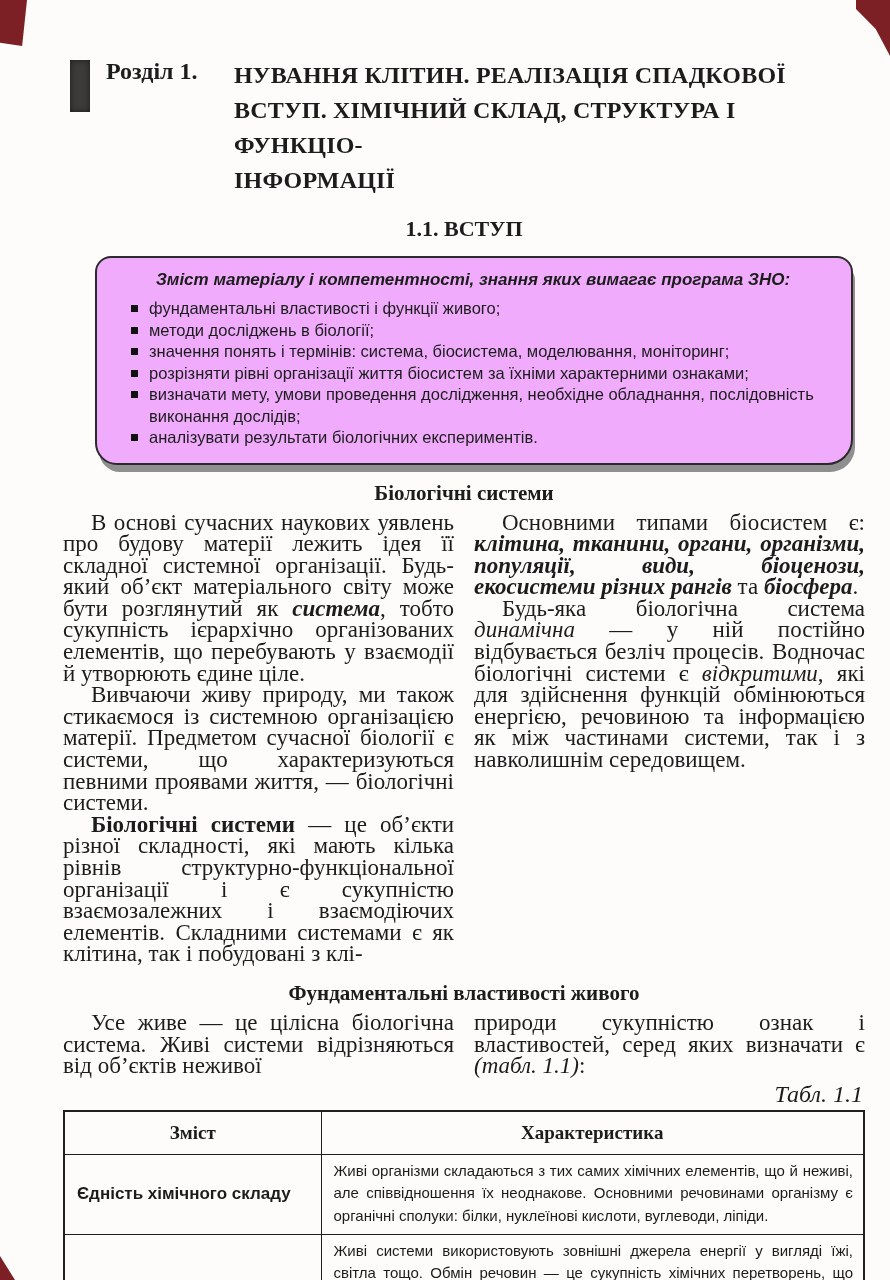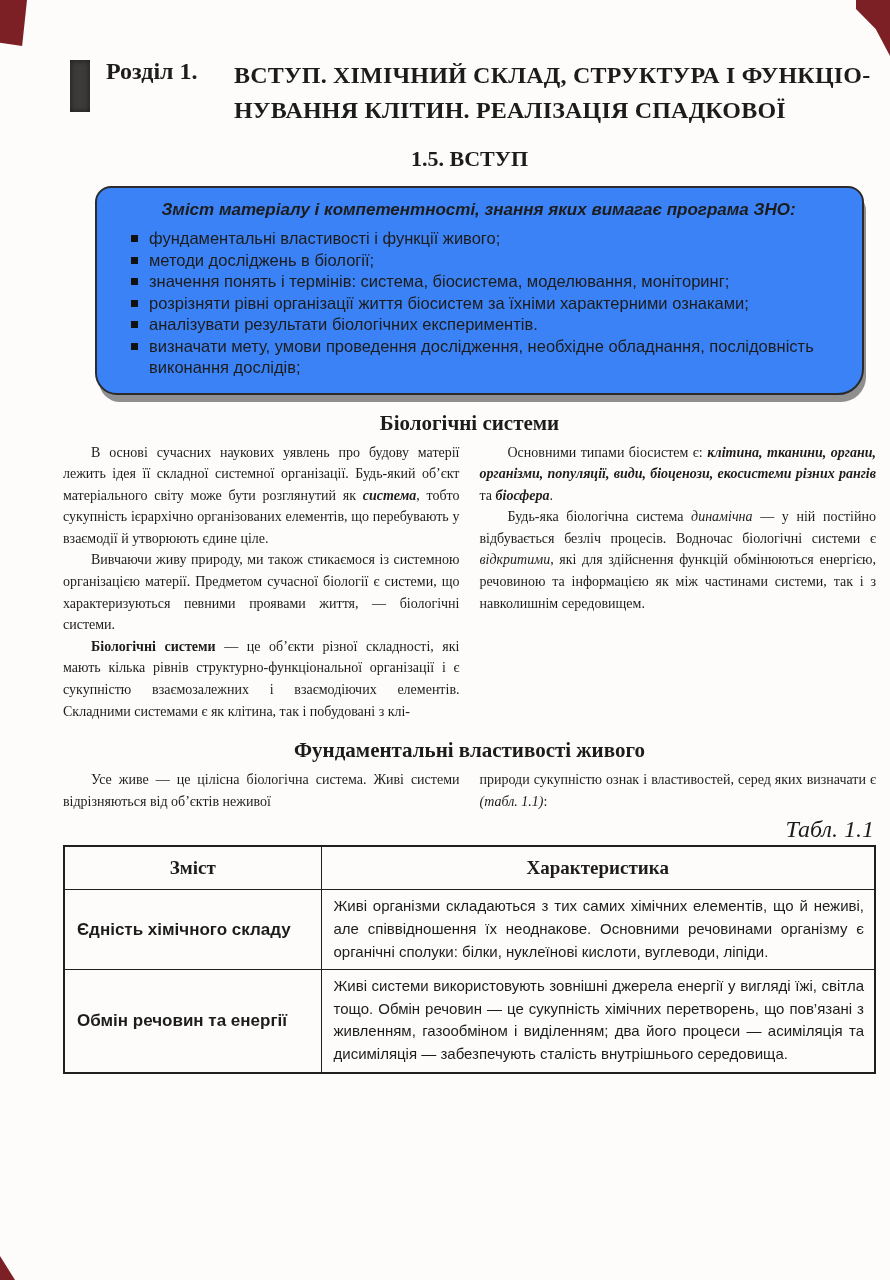--- a/index.html
+++ b/index.html
@@ -4,21 +4,21 @@
 <style>
   * { margin:0; padding:0; box-sizing:border-box; }
   html,body { width:890px; height:1280px; }
   body {
     background:#fdfcfa;
     font-family:"Liberation Serif", serif;
     color:#1c1c1c;
     position:relative;
     overflow:hidden;
   }
-  .sheet { position:relative; width:100%; height:100%; padding:58px 14px 0 63px; }
+  .sheet { position:relative; width:100%; height:100%; padding:58px 25px 0 63px; }
 
   
   .corner { position:absolute; background:#7d2025; }
   .corner.tl { left:0; top:0; width:27px; height:46px;
                clip-path:polygon(0 0,100% 0,82% 100%,0 93%); }
   .corner.tr { right:0; top:0; width:34px; height:56px;
                clip-path:polygon(0 0,100% 0,100% 100%,58% 52%,0 16%); }
   .corner.bl { left:0; bottom:0; width:15px; height:24px;
                clip-path:polygon(0 0,100% 100%,0 100%); }
 
@@ -30,33 +30,33 @@
   .chapter-title { font-weight:bold; font-size:24px; line-height:35px; letter-spacing:.2px; }
   .subtitle { text-align:center; font-weight:bold; font-size:22px; margin:18px 0 14px; }
 
   
   .box {
     position:relative;
     margin:6px 12px 0 32px;
     border:2px solid #2b2b2b;
     border-radius:16px 16px 26px 22px;
     padding:12px 26px 14px 24px;
-    background:#3b82f6;
+    background:#f0abfc;
     box-shadow:3px 8px 0 -1px #8f8f8f;
     font-family:"Liberation Sans", sans-serif;
   }
   .box-title { text-align:center; font-weight:bold; font-style:italic; font-size:17px; margin-bottom:8px; }
   .box ul { list-style:none; margin-left:6px; }
   .box li { position:relative; padding-left:22px; font-size:16.5px; line-height:21.5px; }
   .box li::before { content:""; position:absolute; left:4px; top:7px; width:7px; height:7px; background:#111; }
 
   h2.sec { text-align:center; font-size:21px; font-weight:bold; margin:16px 0 6px; }
 
   .cols { display:flex; gap:20px; }
-  .col { flex:1 1 0; text-align:justify; font-size:14px; line-height:21.6px; }
+  .col { flex:1 1 0; text-align:justify; font-size:23px; line-height:21.6px; }
   .para { text-indent:28px; }
   .para.noindent { text-indent:0; }
   .sg-n { font-style:normal; }
   .sg-b { font-weight:bold; }
   .sg-i { font-style:italic; }
   .sg-bi { font-weight:bold; font-style:italic; }
 
   .tbl-caption { text-align:right; font-style:italic; font-size:24px; margin:4px 2px 2px 0; }
 
   table.props { width:100%; border-collapse:collapse; border:2px solid #1f1f1f; }
@@ -73,36 +73,37 @@
 <div class="sheet">
   <div class="corner tl"></div>
   <div class="corner tr"></div>
   <div class="corner bl"></div>
 
   <header>
     <div class="chapter-row">
       <div class="chapter-bar"></div>
       <div class="chapter-label">Розділ 1.</div>
       <div class="chapter-title">
+        <div>НУВАННЯ КЛІТИН. РЕАЛІЗАЦІЯ СПАДКОВОЇ</div>
         <div>ВСТУП. ХІМІЧНИЙ СКЛАД, СТРУКТУРА І ФУНКЦІО-</div>
-        <div>НУВАННЯ КЛІТИН. РЕАЛІЗАЦІЯ СПАДКОВОЇ</div>
+        <div>ІНФОРМАЦІЇ</div>
       </div>
     </div>
-    <div class="subtitle">1.5. ВСТУП</div>
+    <div class="subtitle">1.1. ВСТУП</div>
   </header>
 
   <section class="box">
     <div class="box-title">Зміст матеріалу і компетентності, знання яких вимагає програма ЗНО:</div>
     <ul>
       <li>фундаментальні властивості і функції живого;</li>
       <li>методи досліджень в біології;</li>
       <li>значення понять і термінів: система, біосистема, моделювання, моніторинг;</li>
       <li>розрізняти рівні організації життя біосистем за їхніми характерними ознаками;</li>
+      <li>визначати мету, умови проведення дослідження, необхідне обладнання, послідовність виконання дослідів;</li>
       <li>аналізувати результати біологічних експериментів.</li>
-      <li>визначати мету, умови проведення дослідження, необхідне обладнання, послідовність виконання дослідів;</li>
     </ul>
   </section>
 
   <h2 class="sec">Біологічні системи</h2>
   <div class="cols">
     <div class="col">
       <p class="para"><span class="sg-n">В основі сучасних наукових уявлень про будову матерії лежить ідея її складної системної організації. Будь-який об’єкт матеріального світу може бути розглянутий як </span><span class="sg-bi">система</span><span class="sg-n">, тобто сукупність ієрархічно організованих елементів, що перебувають у взаємодії й утворюють єдине ціле.</span></p>
       <p class="para"><span class="sg-n">Вивчаючи живу природу, ми також стикаємося із системною організацією матерії. Предметом сучасної біології є системи, що характеризуються певними проявами життя, — біологічні системи.</span></p>
       <p class="para"><span class="sg-b">Біологічні системи</span><span class="sg-n"> — це об’єкти різної складності, які мають кілька рівнів структурно-функціональної організації і є сукупністю взаємозалежних і взаємодіючих елементів. Складними системами є як клітина, так і побудовані з клі-</span></p>
     </div>

